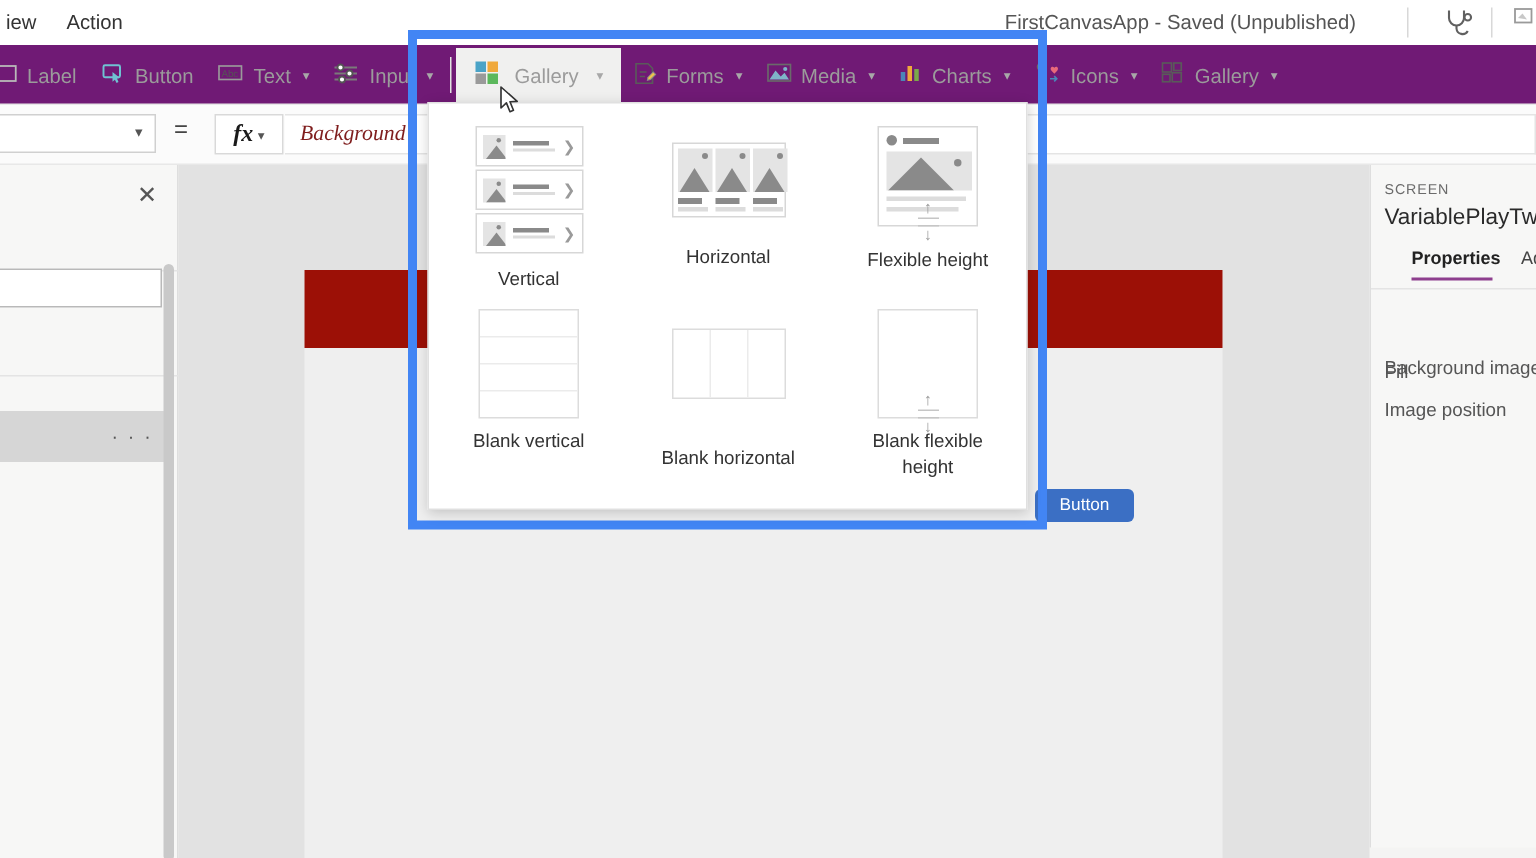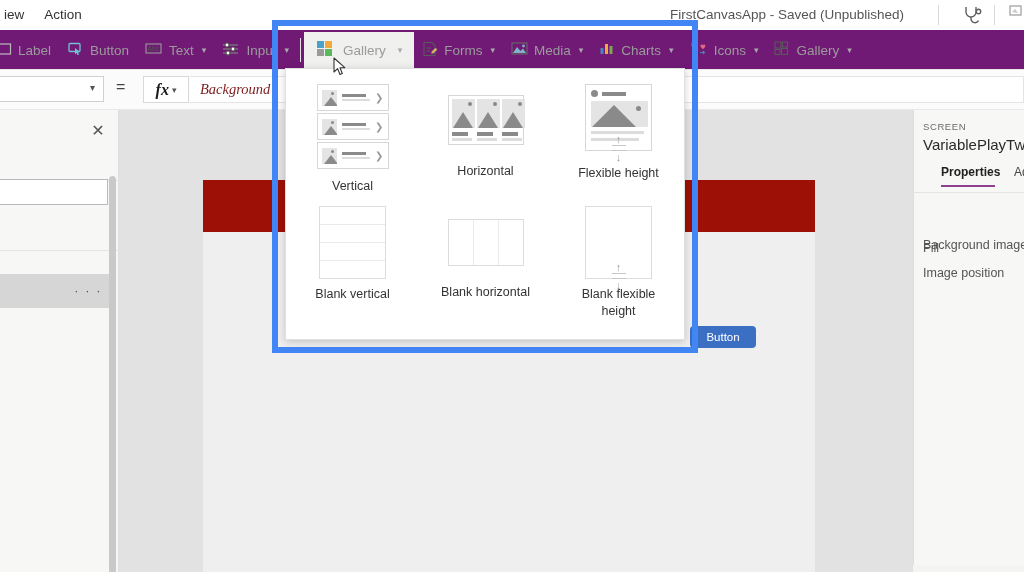--- a/index.html
+++ b/index.html
@@ -610,21 +610,21 @@
       </div>
 
       <div class="fly-cell" style="left:133px; top:150px;">
         <div class="fly-thumb">
           <div class="bh-box">
               <div></div>
               <div></div>
               <div></div>
             </div>
         </div>
-        <div class="fly-label" style="margin-top:18px;">Blank horizontal</div>
+        <div class="fly-label" style="margin-top:31px;">Blank horizontal</div>
       </div>
 
       <div class="fly-cell" style="left:266px; top:137px;">
         <div class="fly-thumb">
           <div class="bf-box">
             <div class="resize-arrows">
               <span>↑</span>
                 <div class="resize-bar"></div>
                 <div class="resize-bar"></div>
                 <span>↓</span>

